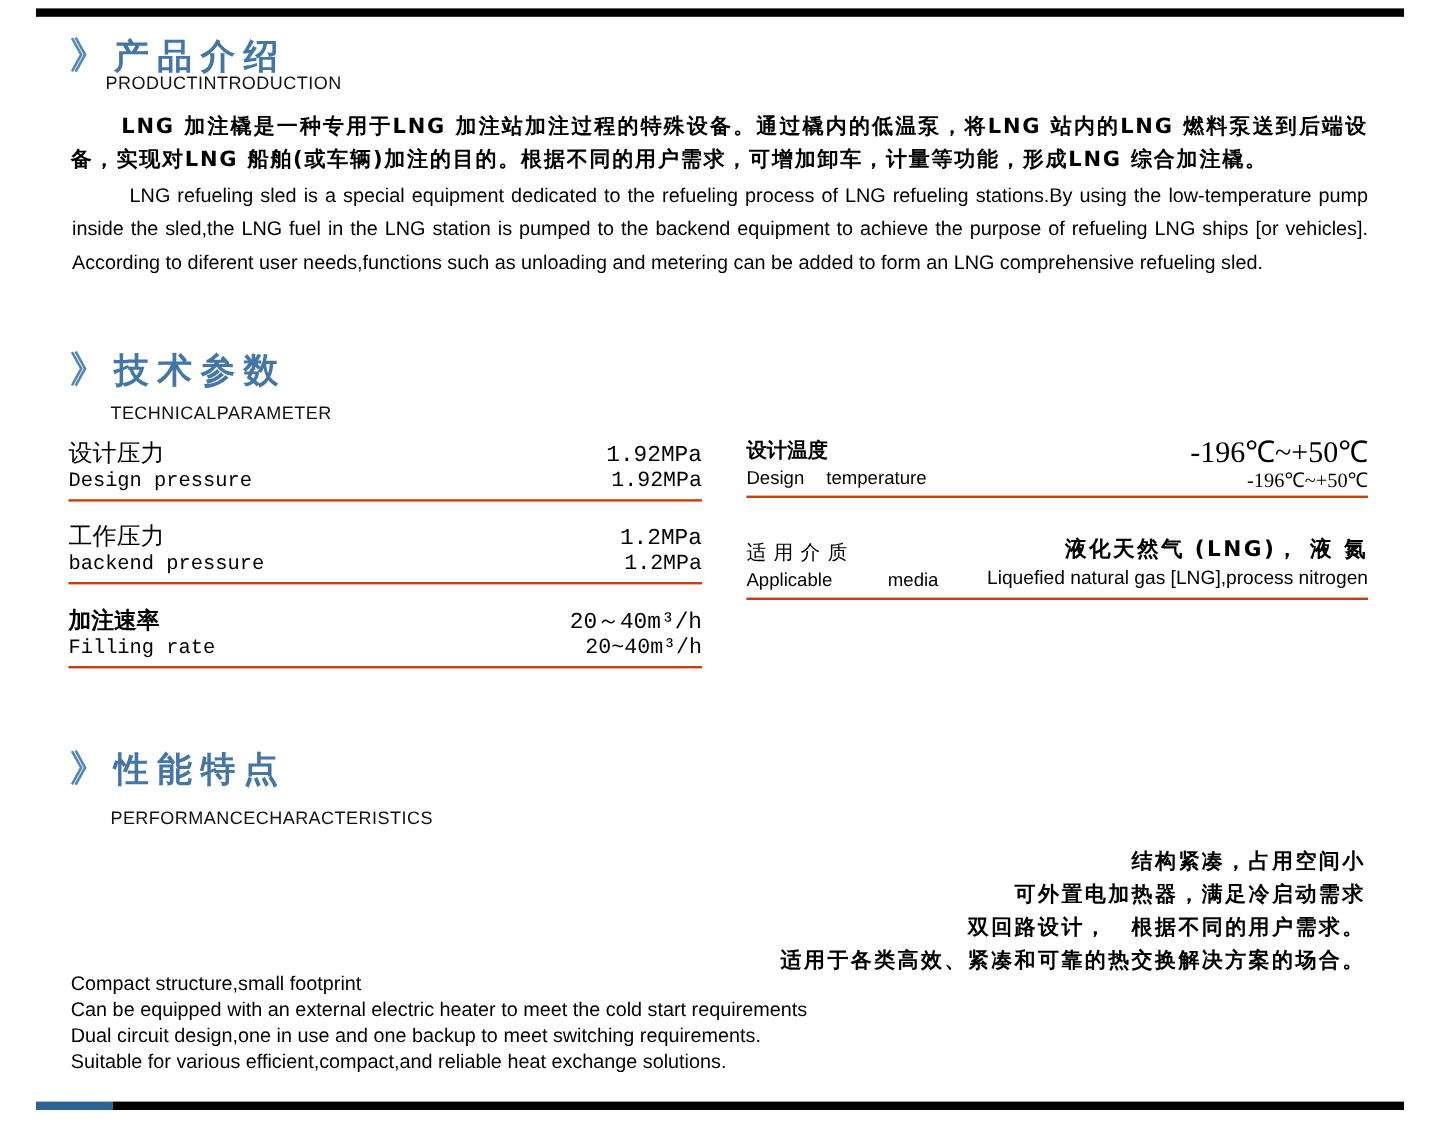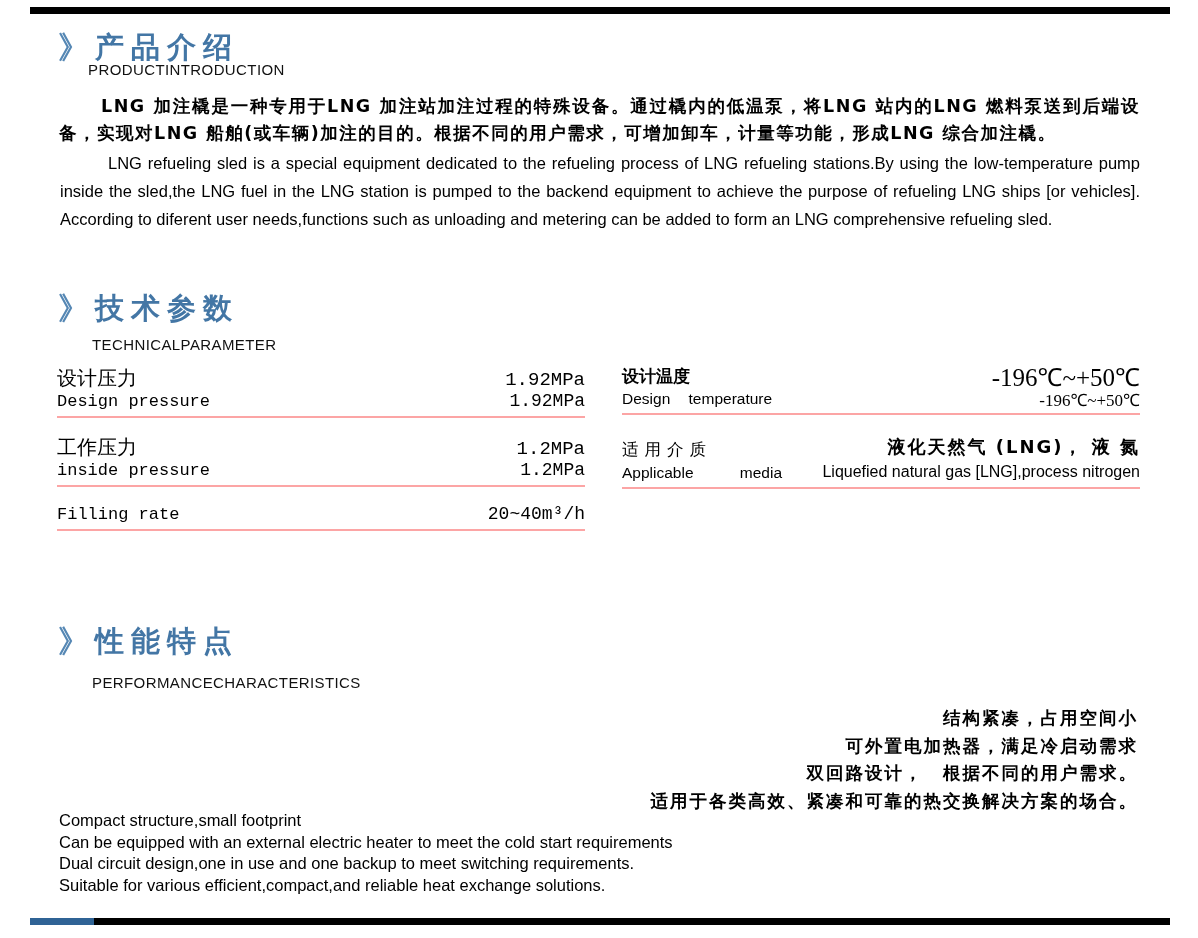--- a/index.html
+++ b/index.html
@@ -15,21 +15,21 @@
               font-family:"DejaVu Sans",sans-serif;margin-right:6px;}
   .sec-title{color:#4376a5;font-size:29px;font-weight:bold;letter-spacing:7px;
              line-height:34px;font-family:"DejaVu Sans",sans-serif;}
   .sec-sub{font-size:15px;color:#111;letter-spacing:0.4px;font-family:"Liberation Sans",sans-serif;}
   
   .cn-par{font-size:17.5px;font-weight:bold;line-height:27px;letter-spacing:1.5px;
           text-align:justify;text-indent:42px;font-family:"DejaVu Sans",sans-serif;}
   .en-par{font-size:16.5px;line-height:28px;text-align:justify;text-indent:48px;
           font-family:"Liberation Sans",sans-serif;}
   
-  .spec-row{border-bottom:2px solid #fca5a5;padding-bottom:3px;}
+  .spec-row{border-bottom:2px solid #c2410c;padding-bottom:3px;}
   .spec-line{display:flex;justify-content:space-between;align-items:baseline;}
   .lbl-cn-serif{font-size:20px;font-family:"Liberation Serif",serif;line-height:25px;}
   .lbl-cn-bold{font-size:19px;font-weight:bold;font-family:"DejaVu Sans",sans-serif;line-height:25px;}
   .lbl-en-mono{font-size:17px;font-family:"Liberation Mono",monospace;line-height:22px;}
   .val-mono-lg{font-size:19px;font-family:"Liberation Mono",monospace;}
   .val-mono-sm{font-size:18px;font-family:"Liberation Mono",monospace;}
   .r-lbl-cn-bold{font-size:17px;font-weight:bold;font-family:"DejaVu Sans",sans-serif;line-height:24px;}
   .r-lbl-cn{font-size:16.5px;letter-spacing:6px;font-family:"DejaVu Sans",sans-serif;line-height:24px;}
   .r-lbl-en{font-size:15.5px;font-family:"Liberation Sans",sans-serif;line-height:22px;}
   .ws-12{word-spacing:14px;}
@@ -77,34 +77,38 @@
         <span class="lbl-en-mono">Design pressure</span>
         <span class="val-mono-sm">1.92MPa</span>
       </div>
     </div>
     <div class="spec-row" style="margin-bottom:17px;">
       <div class="spec-line">
         <span class="lbl-cn-serif">工作压力</span>
         <span class="val-mono-lg">1.2MPa</span>
       </div>
       <div class="spec-line">
-        <span class="lbl-en-mono">inside pressure</span>
+        <span class="lbl-en-mono">backend pressure</span>
         <span class="val-mono-sm">1.2MPa</span>
       </div>
     </div>
     <div class="spec-row">
+      <div class="spec-line">
+        <span class="lbl-cn-bold">加注速率</span>
+        <span class="val-mono-lg">20～40m³/h</span>
+      </div>
       <div class="spec-line">
         <span class="lbl-en-mono">Filling rate</span>
         <span class="val-mono-sm">20~40m³/h</span>
       </div>
     </div>
   </div>
 
   <div class="abs" style="left:622px;top:364px;width:518px;">
-    <div class="spec-row" style="margin-bottom:19px;">
+    <div class="spec-row" style="margin-bottom:30px;">
       <div class="spec-line" style="align-items:flex-end;">
         <div>
           <div class="r-lbl-cn-bold">设计温度</div>
           <div class="r-lbl-en ws-12">Design temperature</div>
         </div>
         <div class="r-val-col">
           <div class="val-serif-lg">-196℃~+50℃</div>
           <div class="val-serif-sm">-196℃~+50℃</div>
         </div>
       </div>

